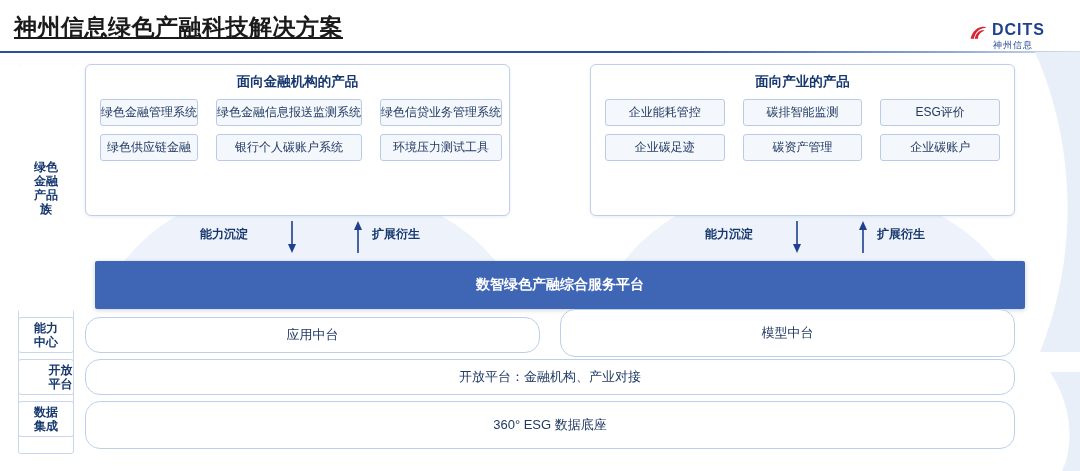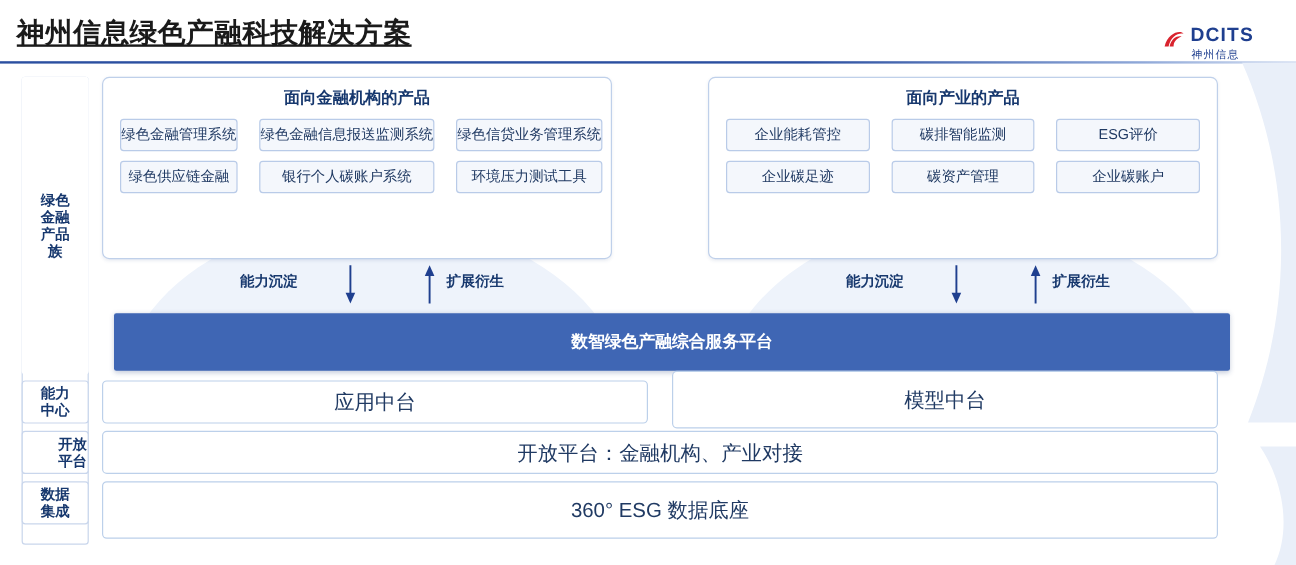--- a/index.html
+++ b/index.html
@@ -186,24 +186,24 @@
     box-shadow: 0 1px 4px rgba(30,60,120,0.25);
     margin-left: 10px;
   }
 
   
   .bar {
     position: absolute;
     left: 85px;
     box-sizing: border-box;
     border: 1px solid #bcd0ea;
-    border-radius: 4px;
+    border-radius: 15px;
     background: #ffffff;
     color: #203a63;
-    font-size: 17px;
+    font-size: 13px;
     display: flex;
     align-items: center;
     justify-content: center;
   }
   .bar-half-left  { left: 85px;  width: 455px; top: 265px; height: 36px; }
   .bar-half-right { left: 560px; width: 455px; top: 257px; height: 48px; }
   .bar-full-open  { left: 85px;  width: 930px; top: 307px; height: 36px; }
   .bar-full-data  { left: 85px;  width: 930px; top: 349px; height: 48px; }
 </style>
 </head>

